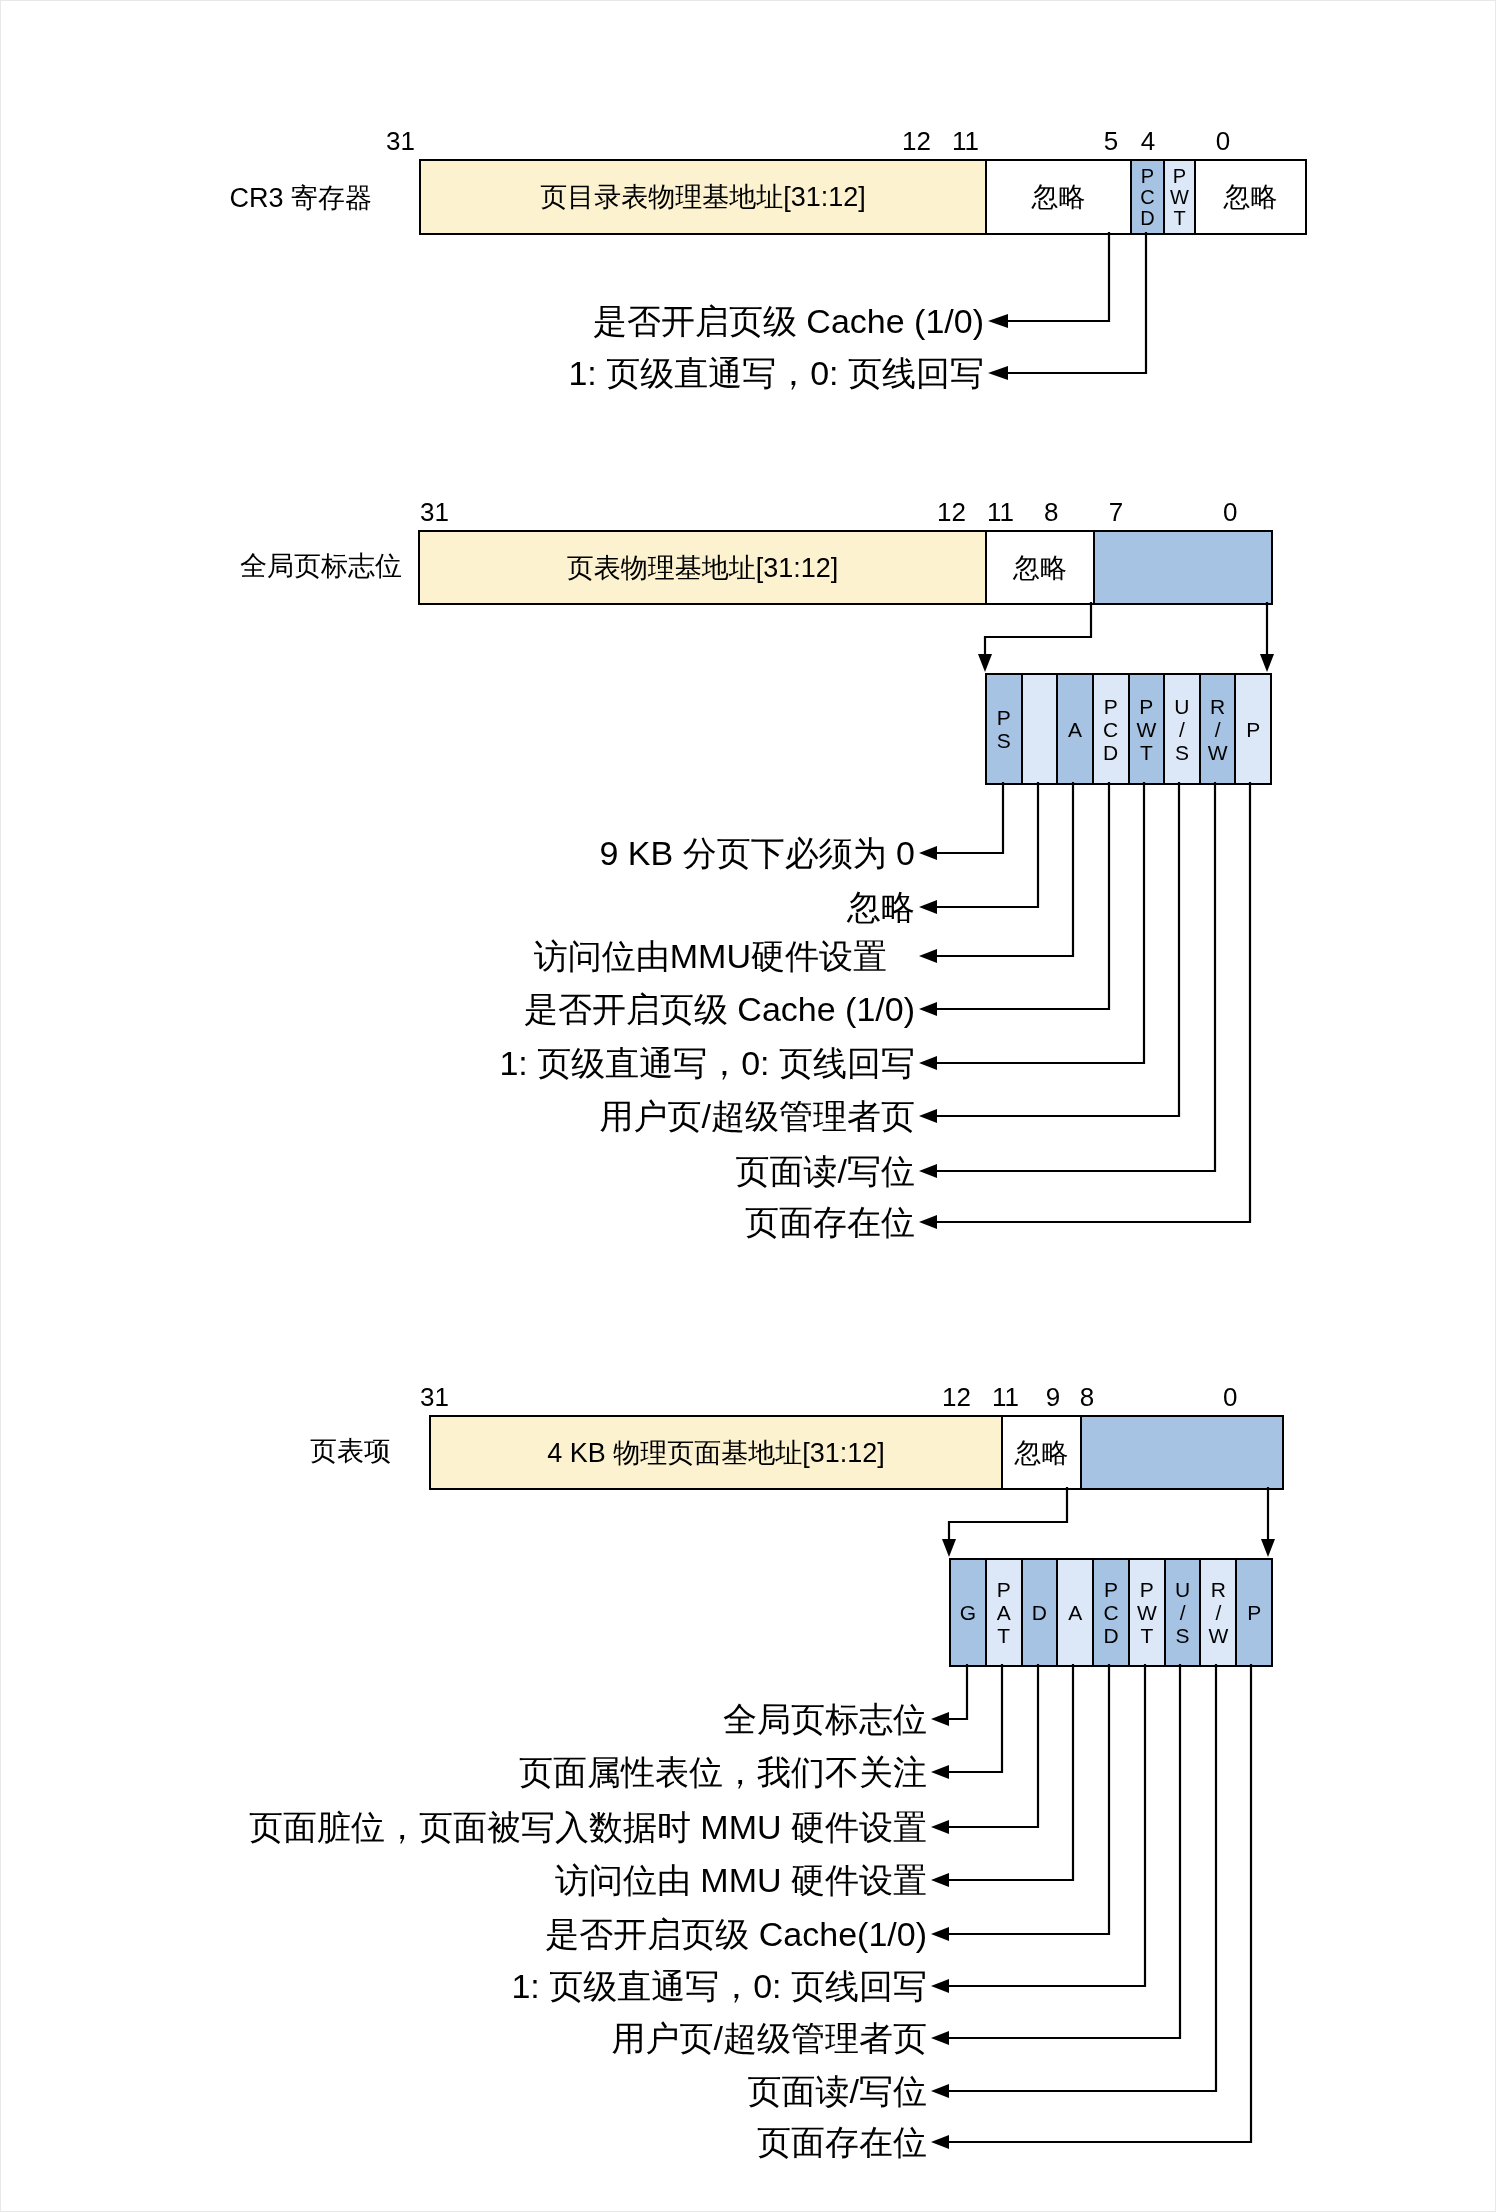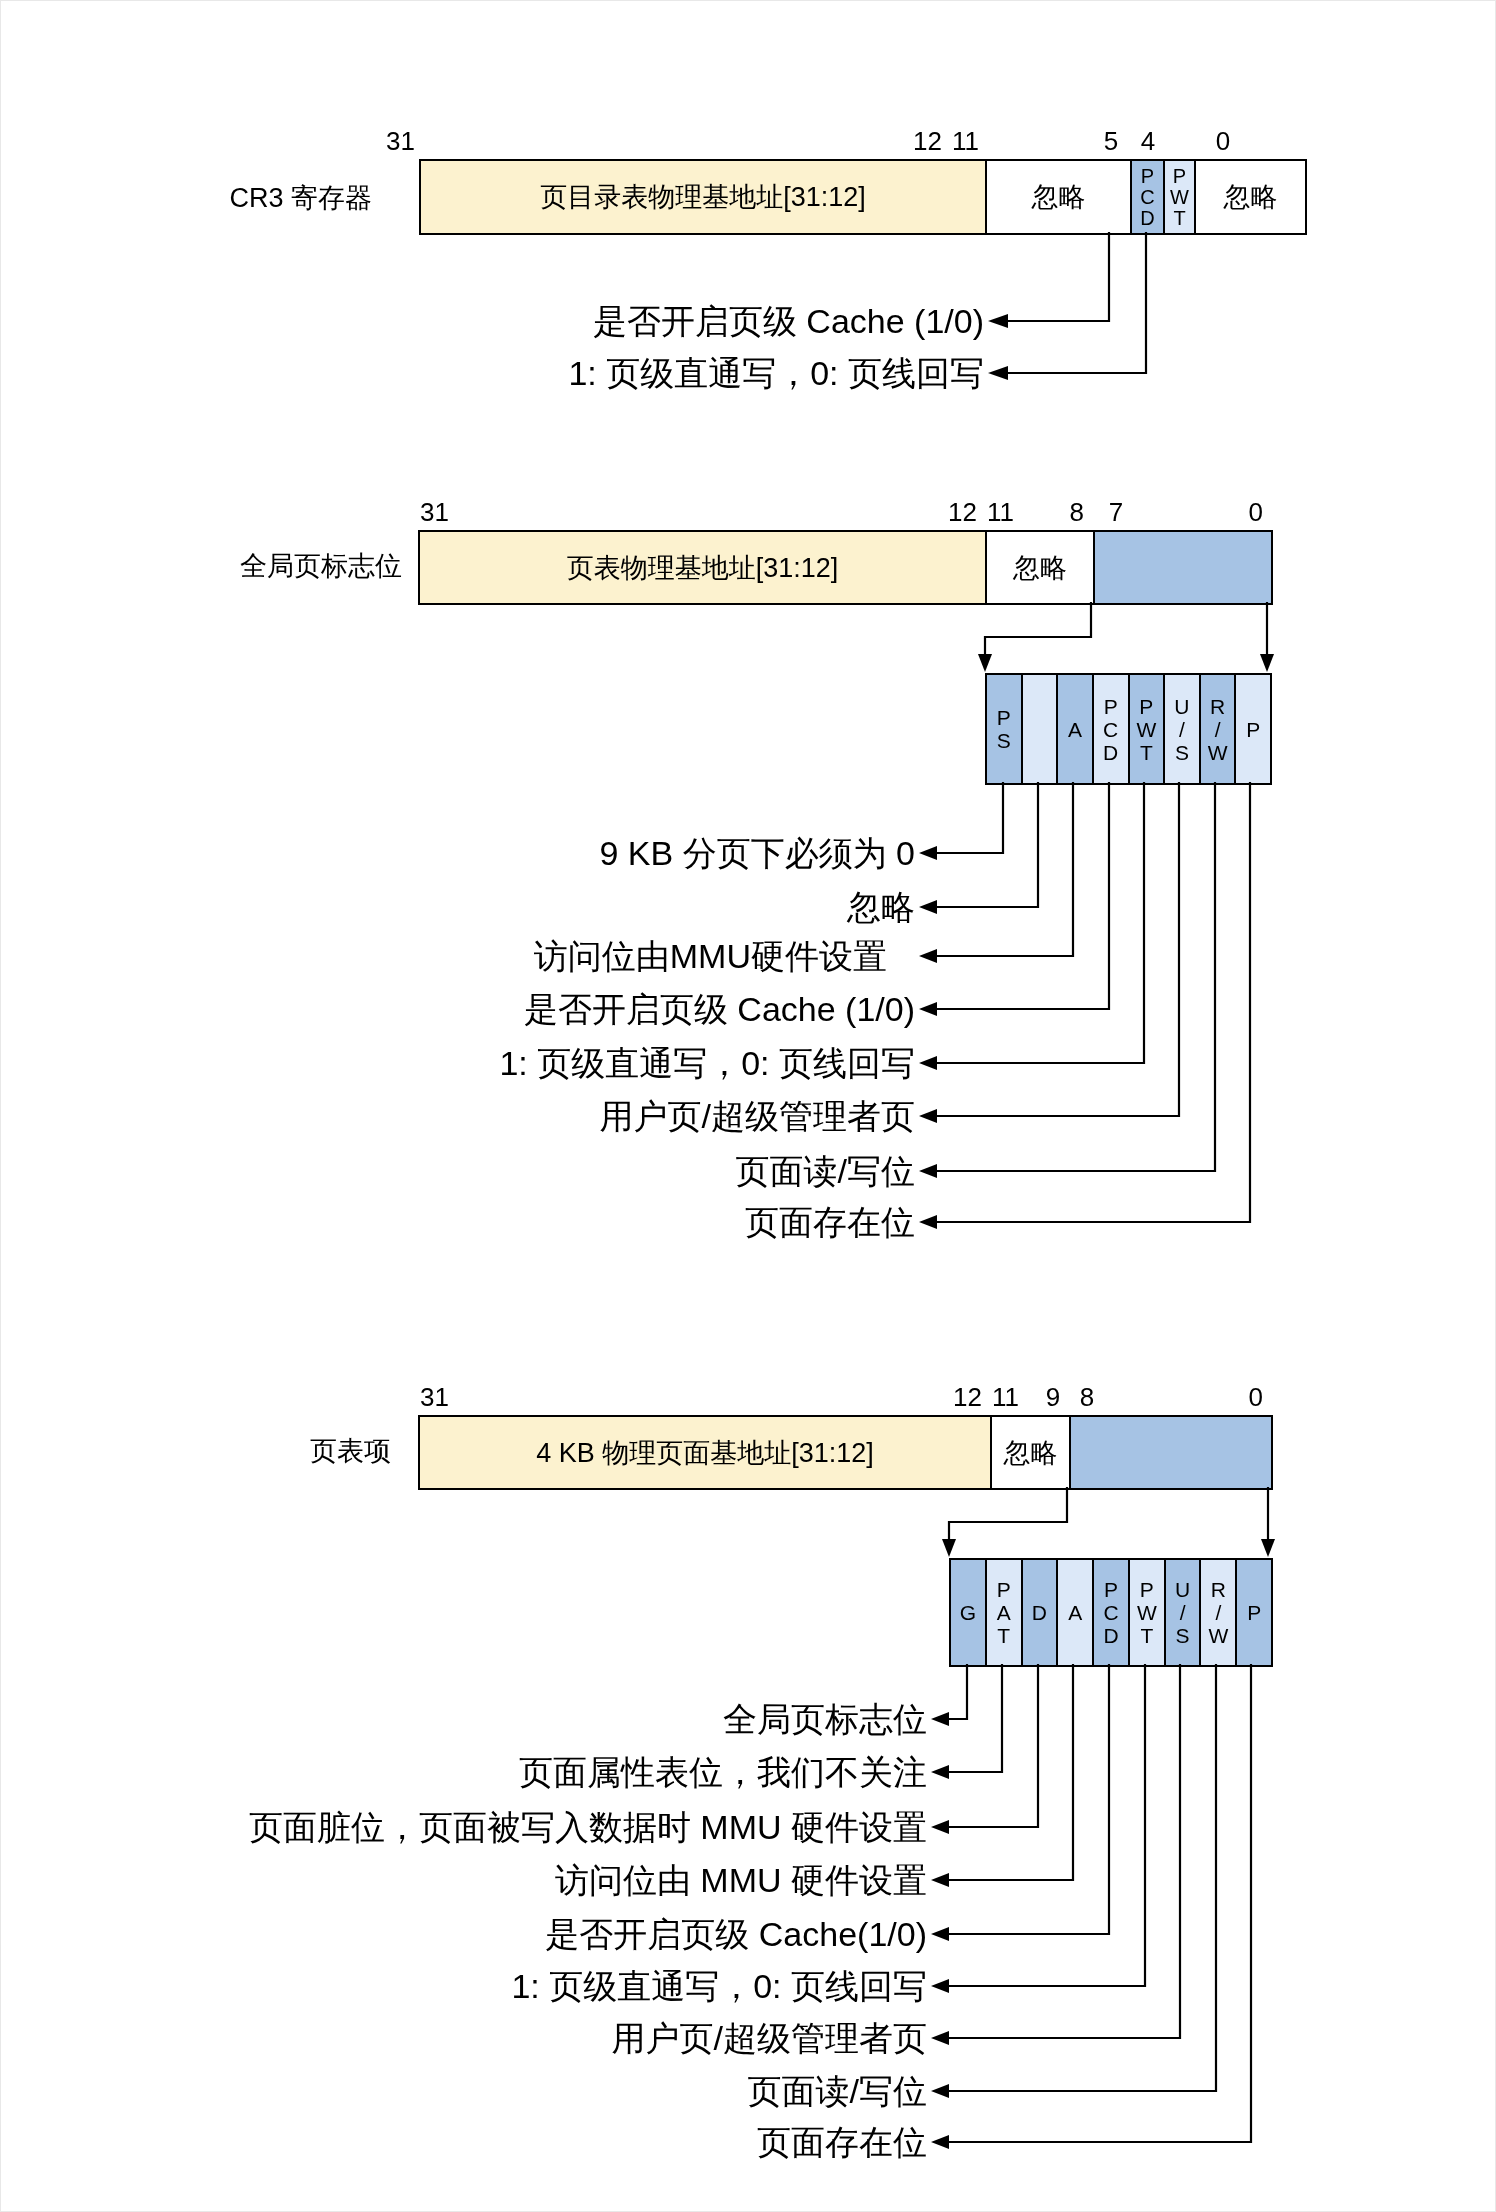--- a/index.html
+++ b/index.html
@@ -4,21 +4,21 @@
 <style>
   html,body{margin:0;padding:0;background:#fff;}
   .canvas{
     position:relative;width:1496px;height:2212px;background:var(--background,#fff);
     font-family:"Liberation Sans","DejaVu Sans",sans-serif;color:#000;overflow:hidden;
     border:1px solid #e8e8e8;box-sizing:border-box;
   }
   .connectors{position:absolute;left:0;top:0;z-index:5;pointer-events:none;}
   .sec-label{position:absolute;font-size:27px;line-height:28px;white-space:nowrap;z-index:10;}
   .bit{position:absolute;font-size:26px;line-height:28px;z-index:10;}
-  .bit.r{text-align:right;}
+  .bit.r{}
   .bit.c{text-align:center;}
   .box{position:absolute;display:flex;flex-direction:row;align-items:stretch;
     border:2.5px solid #000;background:#fff;box-sizing:content-box;z-index:4;}
   .cell{display:flex;align-items:center;justify-content:center;text-align:center;
     font-size:27px;line-height:30px;border-left:2px solid #000;box-sizing:border-box;flex:0 0 auto;}
   .cell:first-child{border-left:none;}
   .cell.grow{flex:1 1 auto;}
   .stack{font-size:20px;line-height:21px;white-space:pre-line;}
   .flags .cell{flex:1 1 0;font-size:21px;line-height:23px;white-space:pre-line;}
   .yellow{background:var(--field_yellow,#FCF2CF);}
@@ -171,21 +171,21 @@
   <div>
     <div class="sec-label" style="top:1436px;right:1104px;">页表项</div>
 
     <div class="bit" style="left:419px;top:1382px;">31</div>
     <div class="bit r" style="right:513px;top:1382px;width:40px;">12</div>
     <div class="bit" style="left:991px;top:1382px;">11</div>
     <div class="bit c" style="left:1037px;top:1382px;width:30px;">9</div>
     <div class="bit c" style="left:1071px;top:1382px;width:30px;">8</div>
     <div class="bit r" style="right:232px;top:1382px;width:40px;">0</div>
 
-    <div class="box" style="left:417px;top:1414px;width:851px;height:71px;">
+    <div class="box" style="left:428px;top:1414px;width:851px;height:71px;">
       <div class="cell yellow" style="width:570px;">4 KB 物理页面基地址[31:12]</div>
       <div class="cell white" style="width:79px;">忽略</div>
       <div class="cell bmed grow"></div>
     </div>
 
     <div class="box flags" style="left:948px;top:1557px;width:320px;height:105px;">
       <div class="cell bmed">G</div>
       <div class="cell blight">P
 A
 T</div>

